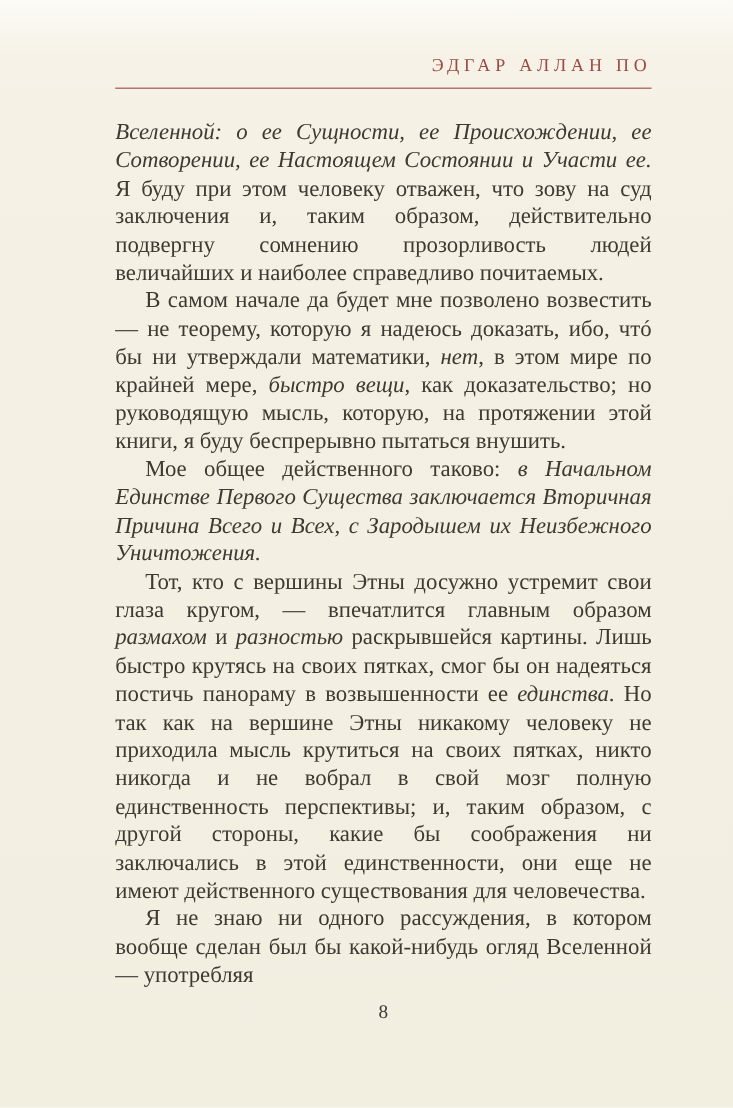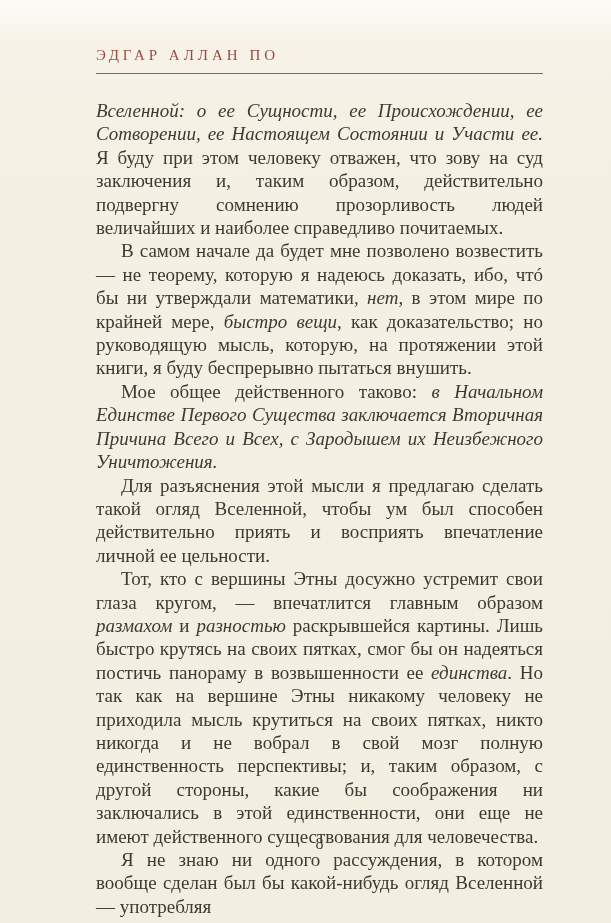--- a/index.html
+++ b/index.html
@@ -19,21 +19,21 @@
     font-family: "Liberation Serif", serif;
     color: var(--body-text, #3e3a32);
     background:
       linear-gradient(180deg, #fcfbf6 0%, #f6f2e7 5%, var(--paper, #f4f0e3) 20%, #f2eee0 100%);
   }
   .running-head {
     position: absolute;
     left: 96px;
     top: 46px;
     width: 447px;
-    text-align: left;
+    text-align: right;
   }
   .head-title {
     font-size: 15px;
     line-height: 18px;
     letter-spacing: 4px;
     color: var(--header-text, #9c4b42);
   }
   .head-rule {
     margin-top: 9px;
     height: 1px;
@@ -75,21 +75,20 @@
 
   <header class="running-head">
     <div class="head-title">ЭДГАР АЛЛАН ПО</div>
     <div class="head-rule"></div>
   </header>
 
   <main class="text-column">
       <p class=""><em>Вселенной: о ее Сущности, ее Происхождении, ее Сотворении, ее Настоящем Состоянии и Участи ее.</em><span> Я буду при этом человеку отважен, что зову на суд заключения и, таким образом, действительно подвергну сомнению прозорливость людей величайших и наиболее справедливо почитаемых.</span></p>
       <p class="indent"><span>В самом начале да будет мне позволено возвестить — не теорему, которую я надеюсь доказать, ибо, чтó бы ни утверждали математики, </span><em>нет</em><span>, в этом мире по крайней мере, </span><em>быстро вещи</em><span>, как доказательство; но руководящую мысль, которую, на протяжении этой книги, я буду беспрерывно пытаться внушить.</span></p>
       <p class="indent"><span>Мое общее действенного таково: </span><em>в Начальном Единстве Первого Существа заключается Вторичная Причина Всего и Всех, с Зародышем их Неизбежного Уничтожения.</em></p>
-      <p class="indent"><span>Для разъяснения этой мысли я предлагаю сделать такой огляд Вселенной, чтобы ум был способен действительно приять и восприять впечатление личной ее цельности.</span></p>
       <p class="indent"><span>Тот, кто с вершины Этны досужно устремит свои глаза кругом, — впечатлится главным образом </span><em>размахом</em><span> и </span><em>разностью</em><span> раскрывшейся картины. Лишь быстро крутясь на своих пятках, смог бы он надеяться постичь панораму в возвышенности ее </span><em>единства</em><span>. Но так как на вершине Этны никакому человеку не приходила мысль крутиться на своих пятках, никто никогда и не вобрал в свой мозг полную единственность перспективы; и, таким образом, с другой стороны, какие бы соображения ни заключались в этой единственности, они еще не имеют действенного существования для человечества.</span></p>
       <p class="indent"><span>Я не знаю ни одного рассуждения, в котором вообще сделан был бы какой-нибудь огляд Вселенной — употребляя</span></p>
     </main>
 
   <footer class="folio">
     <span class="page-number">8</span>
   </footer>
 
 </div>
 

